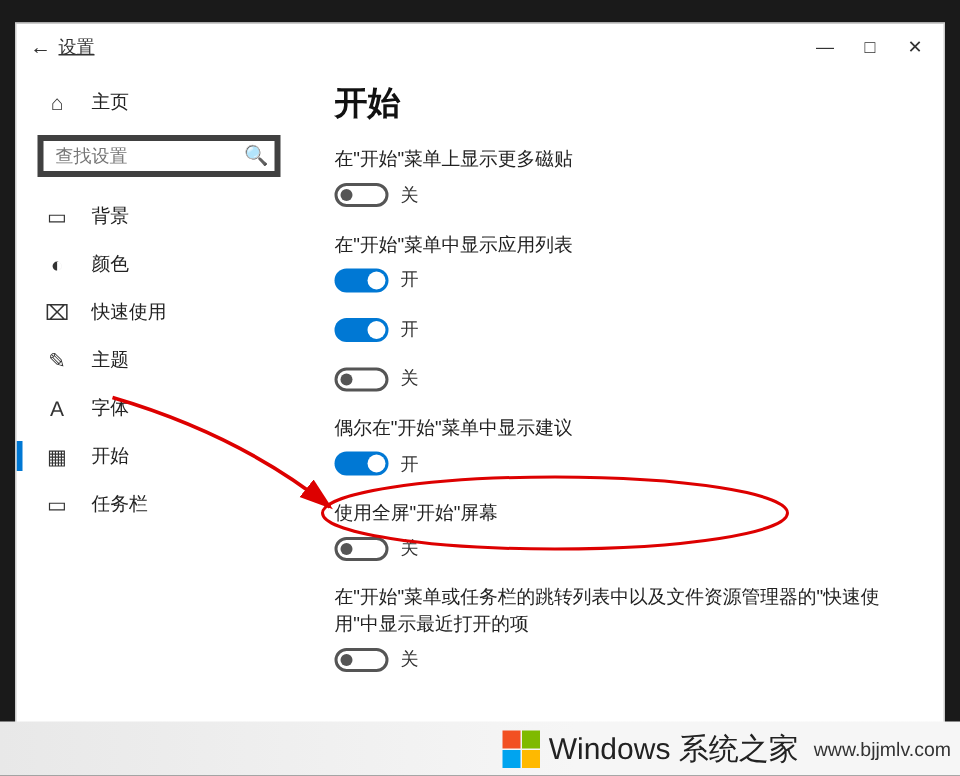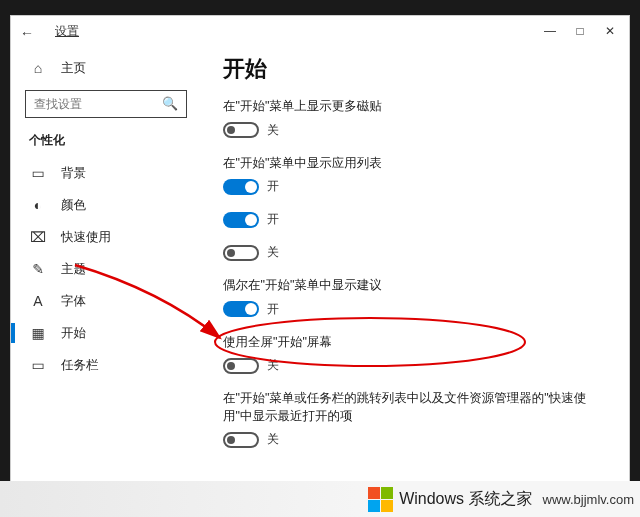--- a/index.html
+++ b/index.html
@@ -1,48 +1,48 @@
 <!DOCTYPE html>
 <html><head>
 <meta charset="utf-8">
 <style>
   * { margin: 0; padding: 0; box-sizing: border-box; }
   body { font-family: "Microsoft YaHei", "Segoe UI", sans-serif; background: #1a1a1a; width: 640px; height: 517px; overflow: hidden; position: relative; }
   .window { position: absolute; top: 15px; left: 10px; right: 10px; bottom: 20px; background: #fff; border: 1px solid #ccc; display: flex; flex-direction: column; }
   .titlebar { height: 30px; display: flex; align-items: center; padding: 0 4px; color: #333; font-size: 12px; }
   .titlebar .back { width: 24px; text-align: center; font-size: 14px; cursor: pointer; }
-  .titlebar .ttl { margin-left: 16px; text-decoration: underline; }
+  .titlebar .ttl { margin-left: 0; text-decoration: underline; }
   .titlebar .spacer { flex: 1; }
   .winbtn { width: 30px; text-align: center; font-size: 12px; cursor: pointer; }
   .body { flex: 1; display: flex; overflow: hidden; }
   .sidebar { width: 190px; padding: 6px 0 0 0; border-right: 0; }
   .sb-row { display: flex; align-items: center; height: 32px; padding: 0 18px; font-size: 12.5px; color: #222; cursor: pointer; position: relative; }
   .sb-row.sel::before { content:""; position:absolute; left:0; top:6px; bottom:6px; width:4px; background:#0078d4; }
   .sb-row .ic { width: 18px; margin-right: 14px; font-size: 14px; color: #333; text-align:center; }
   .searchwrap { margin: 6px 14px 10px 14px; }
-  .search { width: 100%; height: 28px; border: 1px solid #404040; padding: 0 26px 0 8px; font-size: 12px; background: #fff; }
+  .search { width: 100%; height: 28px; border: 4px solid #404040; padding: 0 26px 0 8px; font-size: 12px; background: #fff; }
   .searchwrap { position: relative; }
   .searchicon { position: absolute; right: 8px; top: 6px; font-size: 13px; color: #555; }
   .sb-section { font-size: 12px; font-weight: 600; color: #222; padding: 4px 18px 8px 18px; }
   .main { flex: 1; padding: 8px 22px 12px 22px; overflow-y: auto; position: relative; }
   .main h1 { font-size: 22px; font-weight: 600; margin-bottom: 14px; color: #111; }
   .opt { margin-bottom: 16px; }
   .opt-label { font-size: 12.5px; color: #222; margin-bottom: 6px; line-height: 1.4; }
   .tg { display: flex; align-items: center; gap: 8px; }
   .toggle { width: 36px; height: 16px; border-radius: 10px; position: relative; cursor: pointer; }
   .toggle.off { border: 2px solid #555; background: #fff; }
   .toggle.off::after { content:""; position:absolute; left:2px; top:2px; width:8px; height:8px; border-radius:50%; background:#555; }
   .toggle.on { background: #0078d4; }
   .toggle.on::after { content:""; position:absolute; right:2px; top:2px; width:12px; height:12px; border-radius:50%; background:#fff; }
   .tg-text { font-size: 12px; color: #333; }
   
   .arrow-svg, .ellipse-svg { position: absolute; pointer-events: none; }
   
   .wm { position: absolute; bottom: 0; left: 0; right: 0; height: 36px; background: linear-gradient(90deg,#e8e8e8 0%, #f6f6f6 60%); display:flex; align-items:center; justify-content:flex-end; padding-right:6px; gap:6px; }
-  .wm-text { font-size: 16px; color:#222; font-family: Segoe UI, sans-serif; }
+  .wm-text { font-size: 20px; color:#222; font-family: Segoe UI, sans-serif; }
   .wm-sub { font-size: 13px; color:#333; margin-left:4px; }
   .colblk { display:grid; grid-template-columns: repeat(2,12px); grid-template-rows: repeat(2,12px); gap:1px;}
 </style>
 </head>
 <body>
 
 <div class="window">
   <div class="titlebar">
     <span class="back">←</span>
     <span class="ttl">设置</span>
@@ -55,21 +55,20 @@
   <div class="body">
     <div class="sidebar">
       <div class="sb-row">
         <span class="ic">⌂</span>
         <span>主页</span>
       </div>
       <div class="searchwrap">
         <input class="search" placeholder="查找设置" style="">
         <span class="searchicon">🔍</span>
       </div>
-      <div class="sb-section">个性化</div>
 
       <div class="sb-row">
         <span class="ic">▭</span>
         <span>背景</span>
       </div>
       <div class="sb-row">
         <span class="ic">◐</span>
         <span>颜色</span>
       </div>
       <div class="sb-row">

